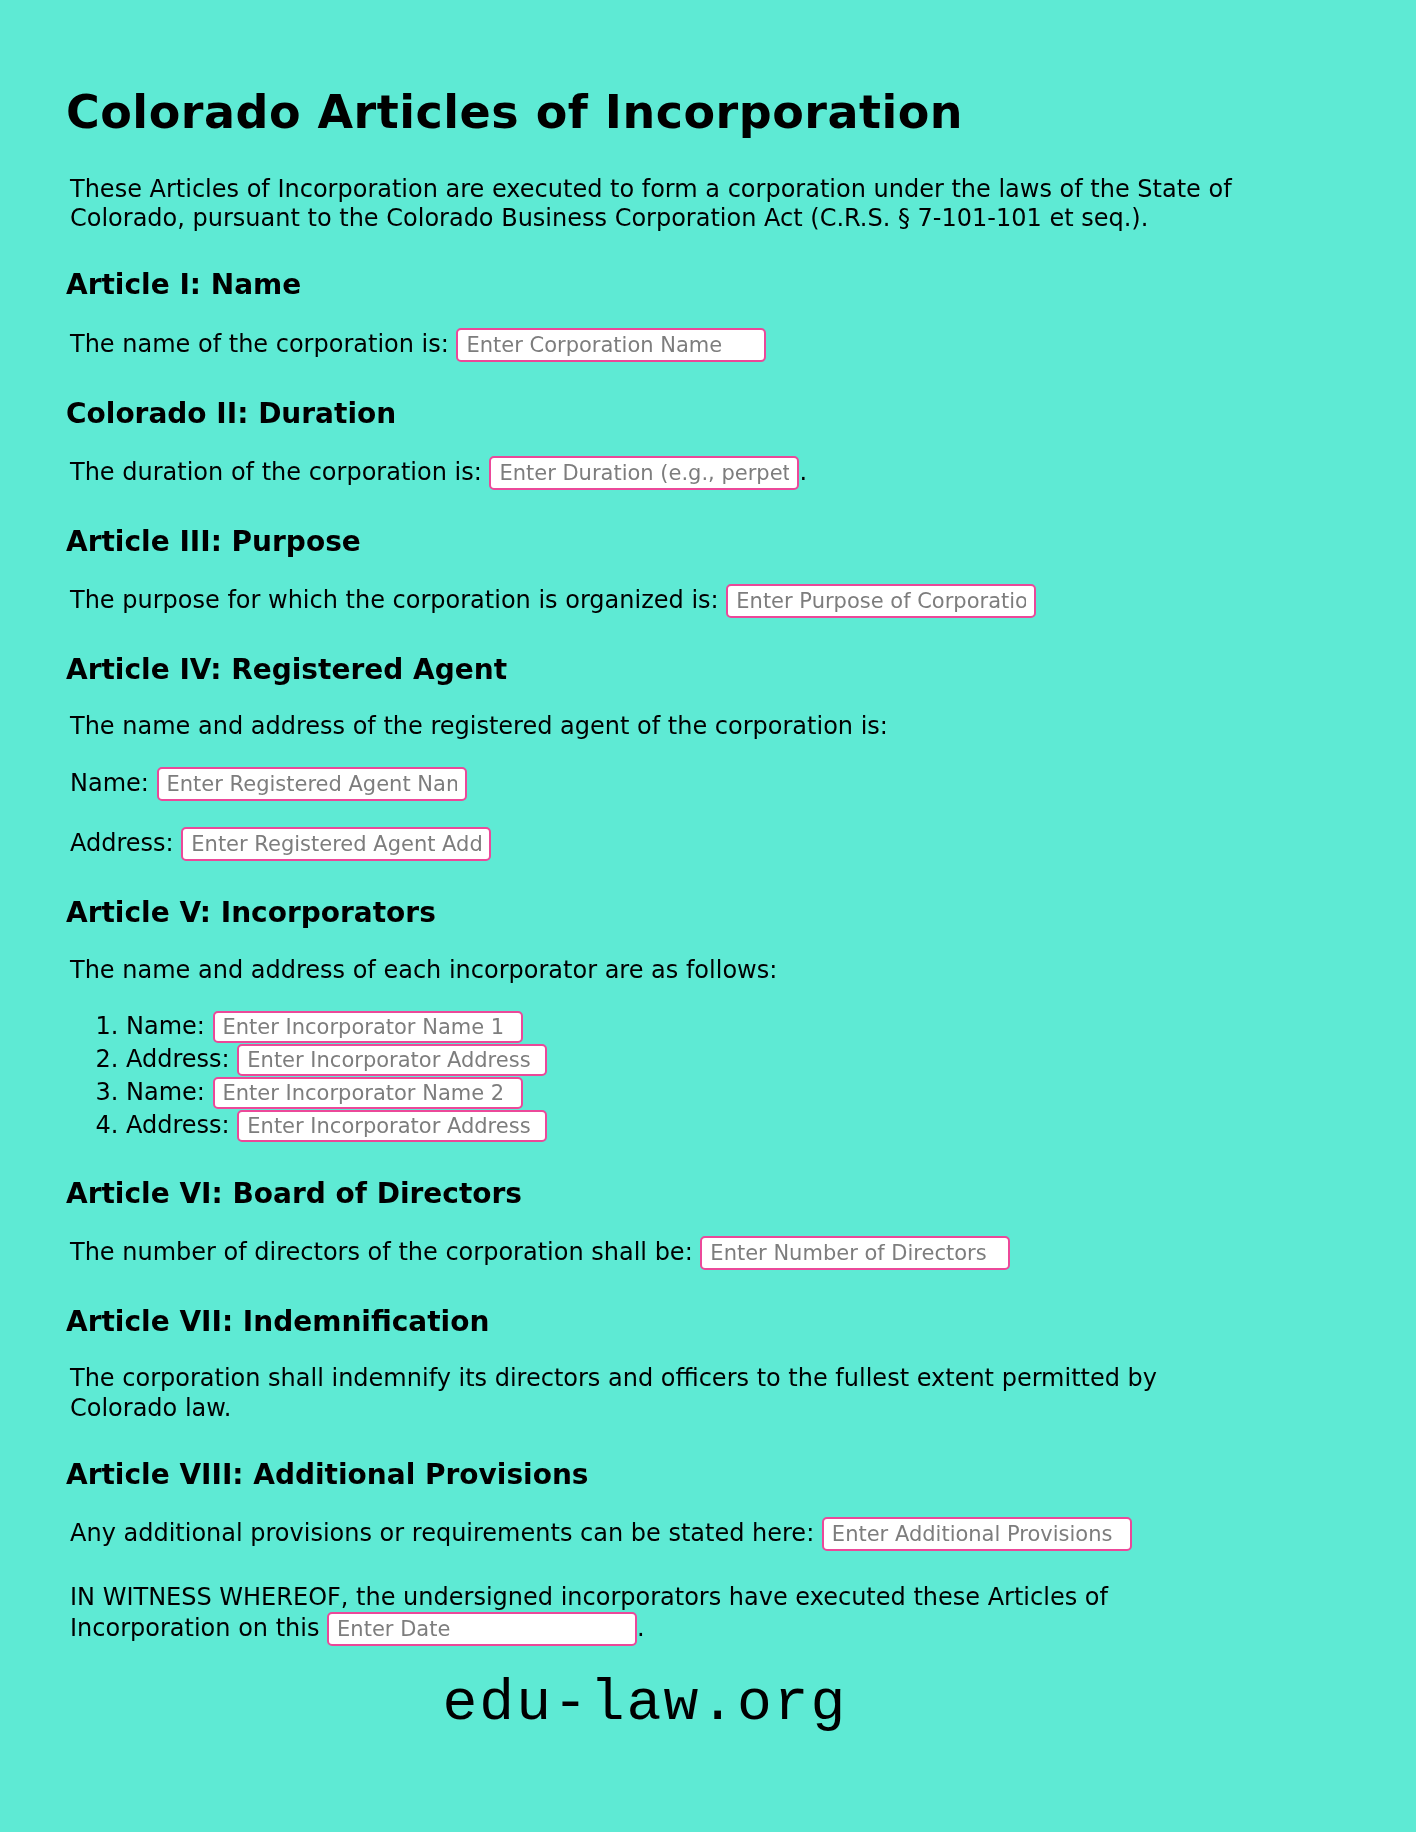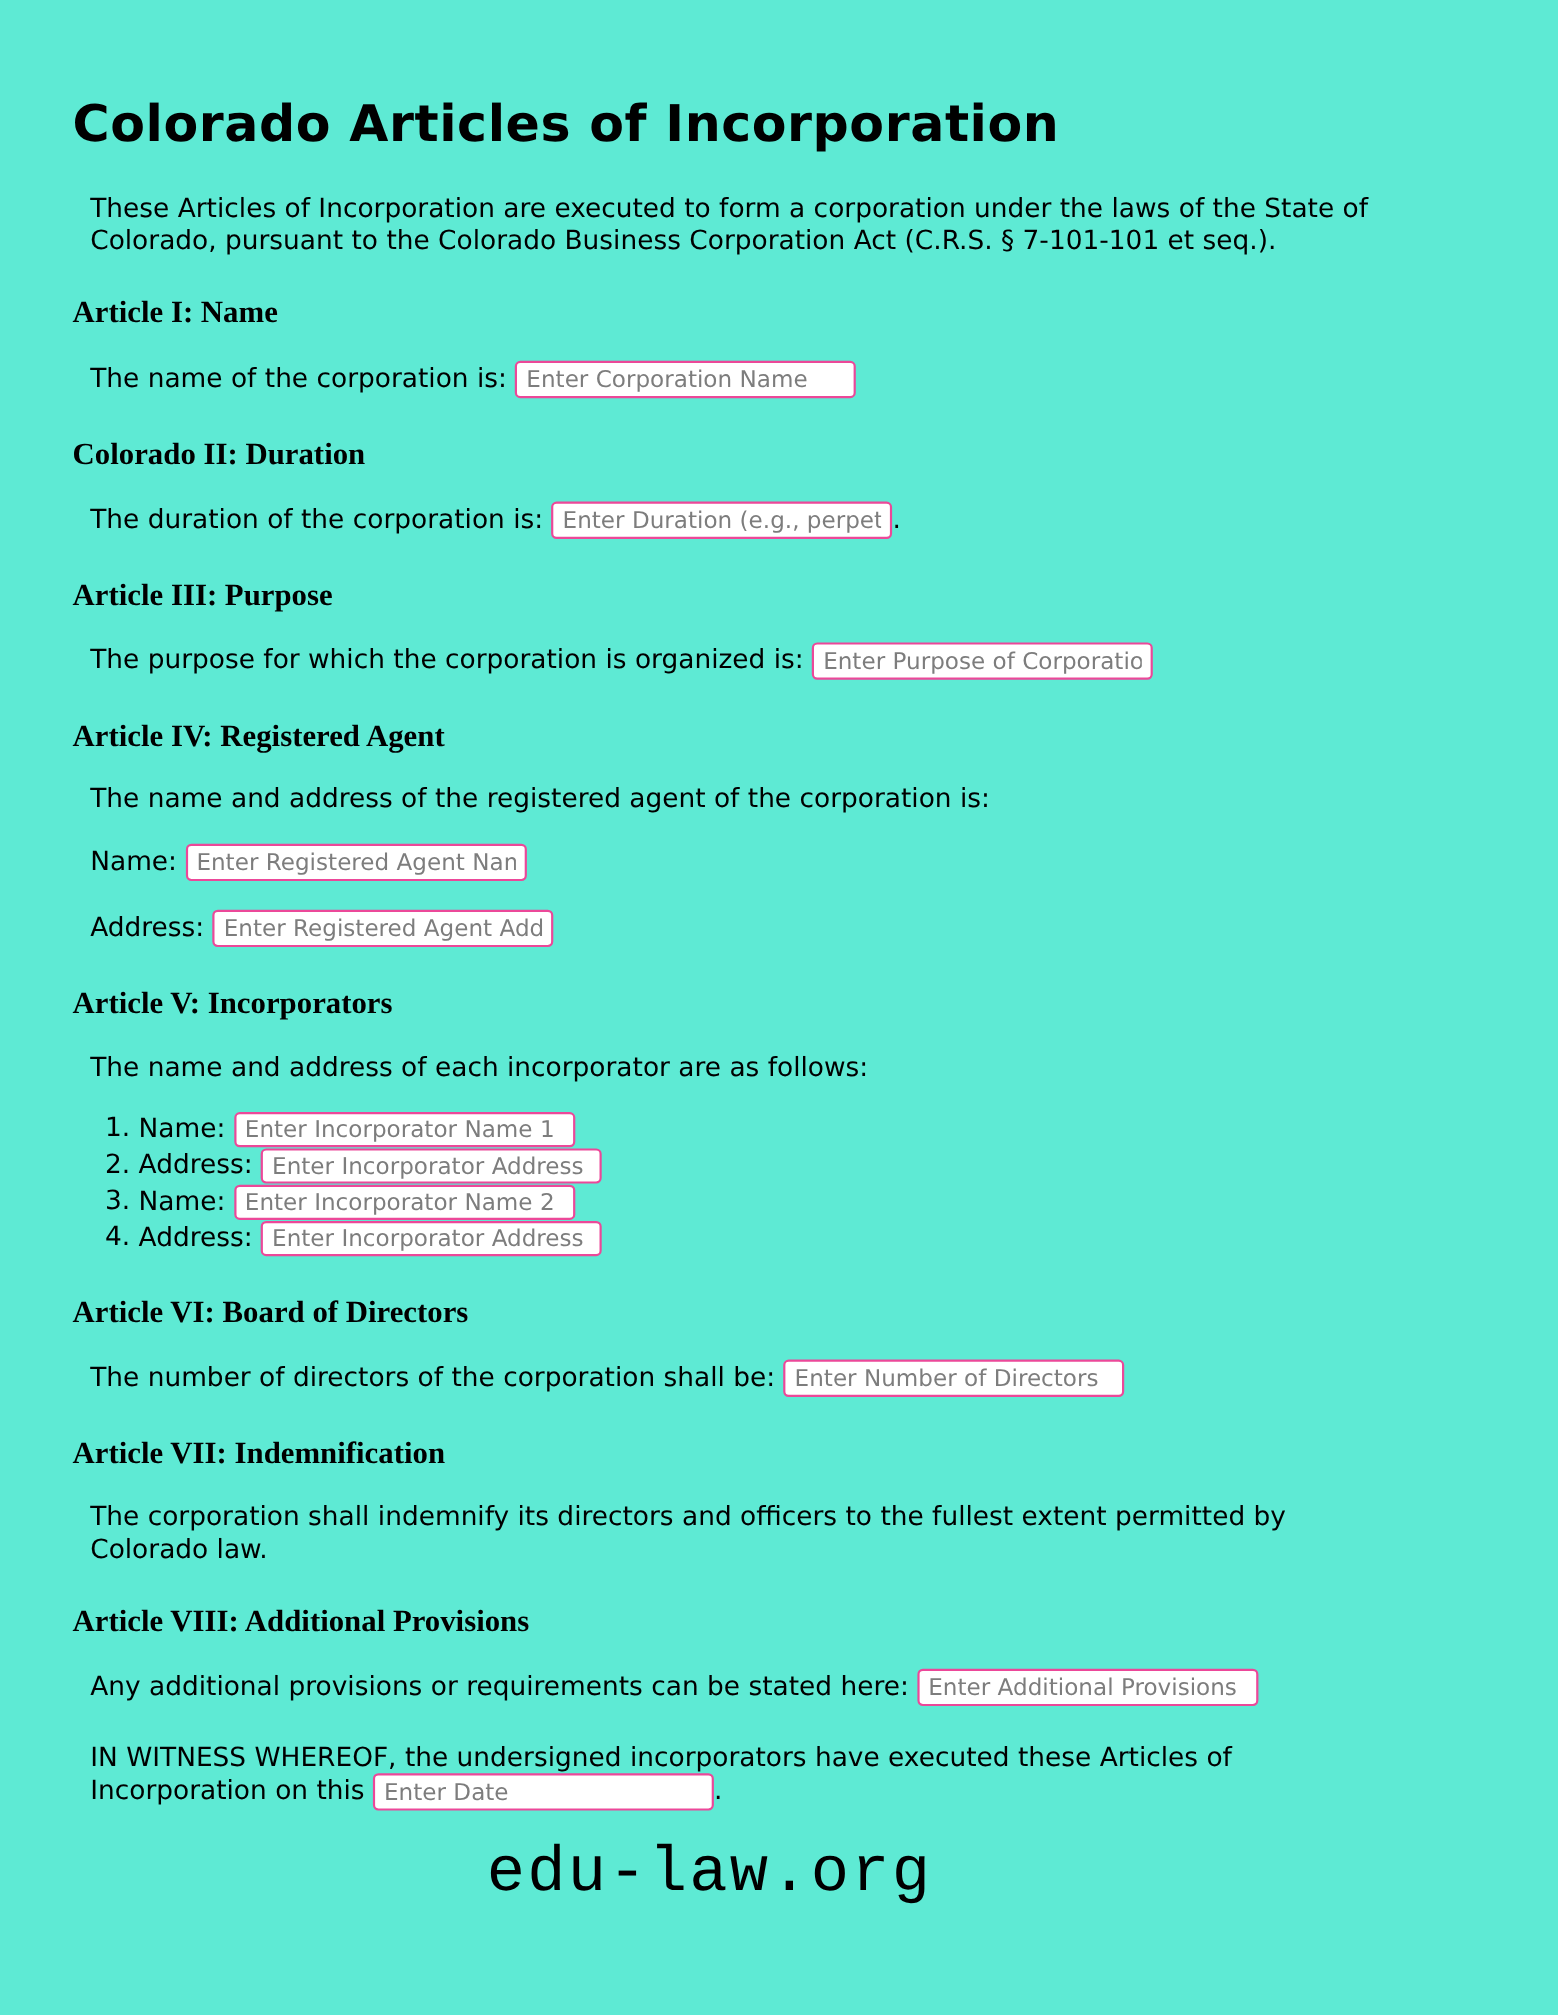--- a/index.html
+++ b/index.html
@@ -21,28 +21,27 @@
   h1 {
     font-size: 46px;
     line-height: 1.15;
     margin: 0 0 36px 0;
     font-weight: bold;
     letter-spacing: 0.5px;
   }
   p {
     font-size: 24px;
     line-height: 1.22;
-    margin: 26px 16px;
+    margin: 26px 4px;
   }
   h3 {
     font-size: 28px;
     line-height: 1.15;
     margin: 36px 0 26px 0;
     font-weight: bold;
-    font-family: Liberation Serif, serif;
   }
   input[type="text"] {
     width: 310px;
     height: 34px;
     border: 2px solid #ec4899;
     border-radius: 5px;
     padding: 0 8px;
     font-family: "DejaVu Sans", sans-serif;
     font-size: 21px;
     color: #444444;

